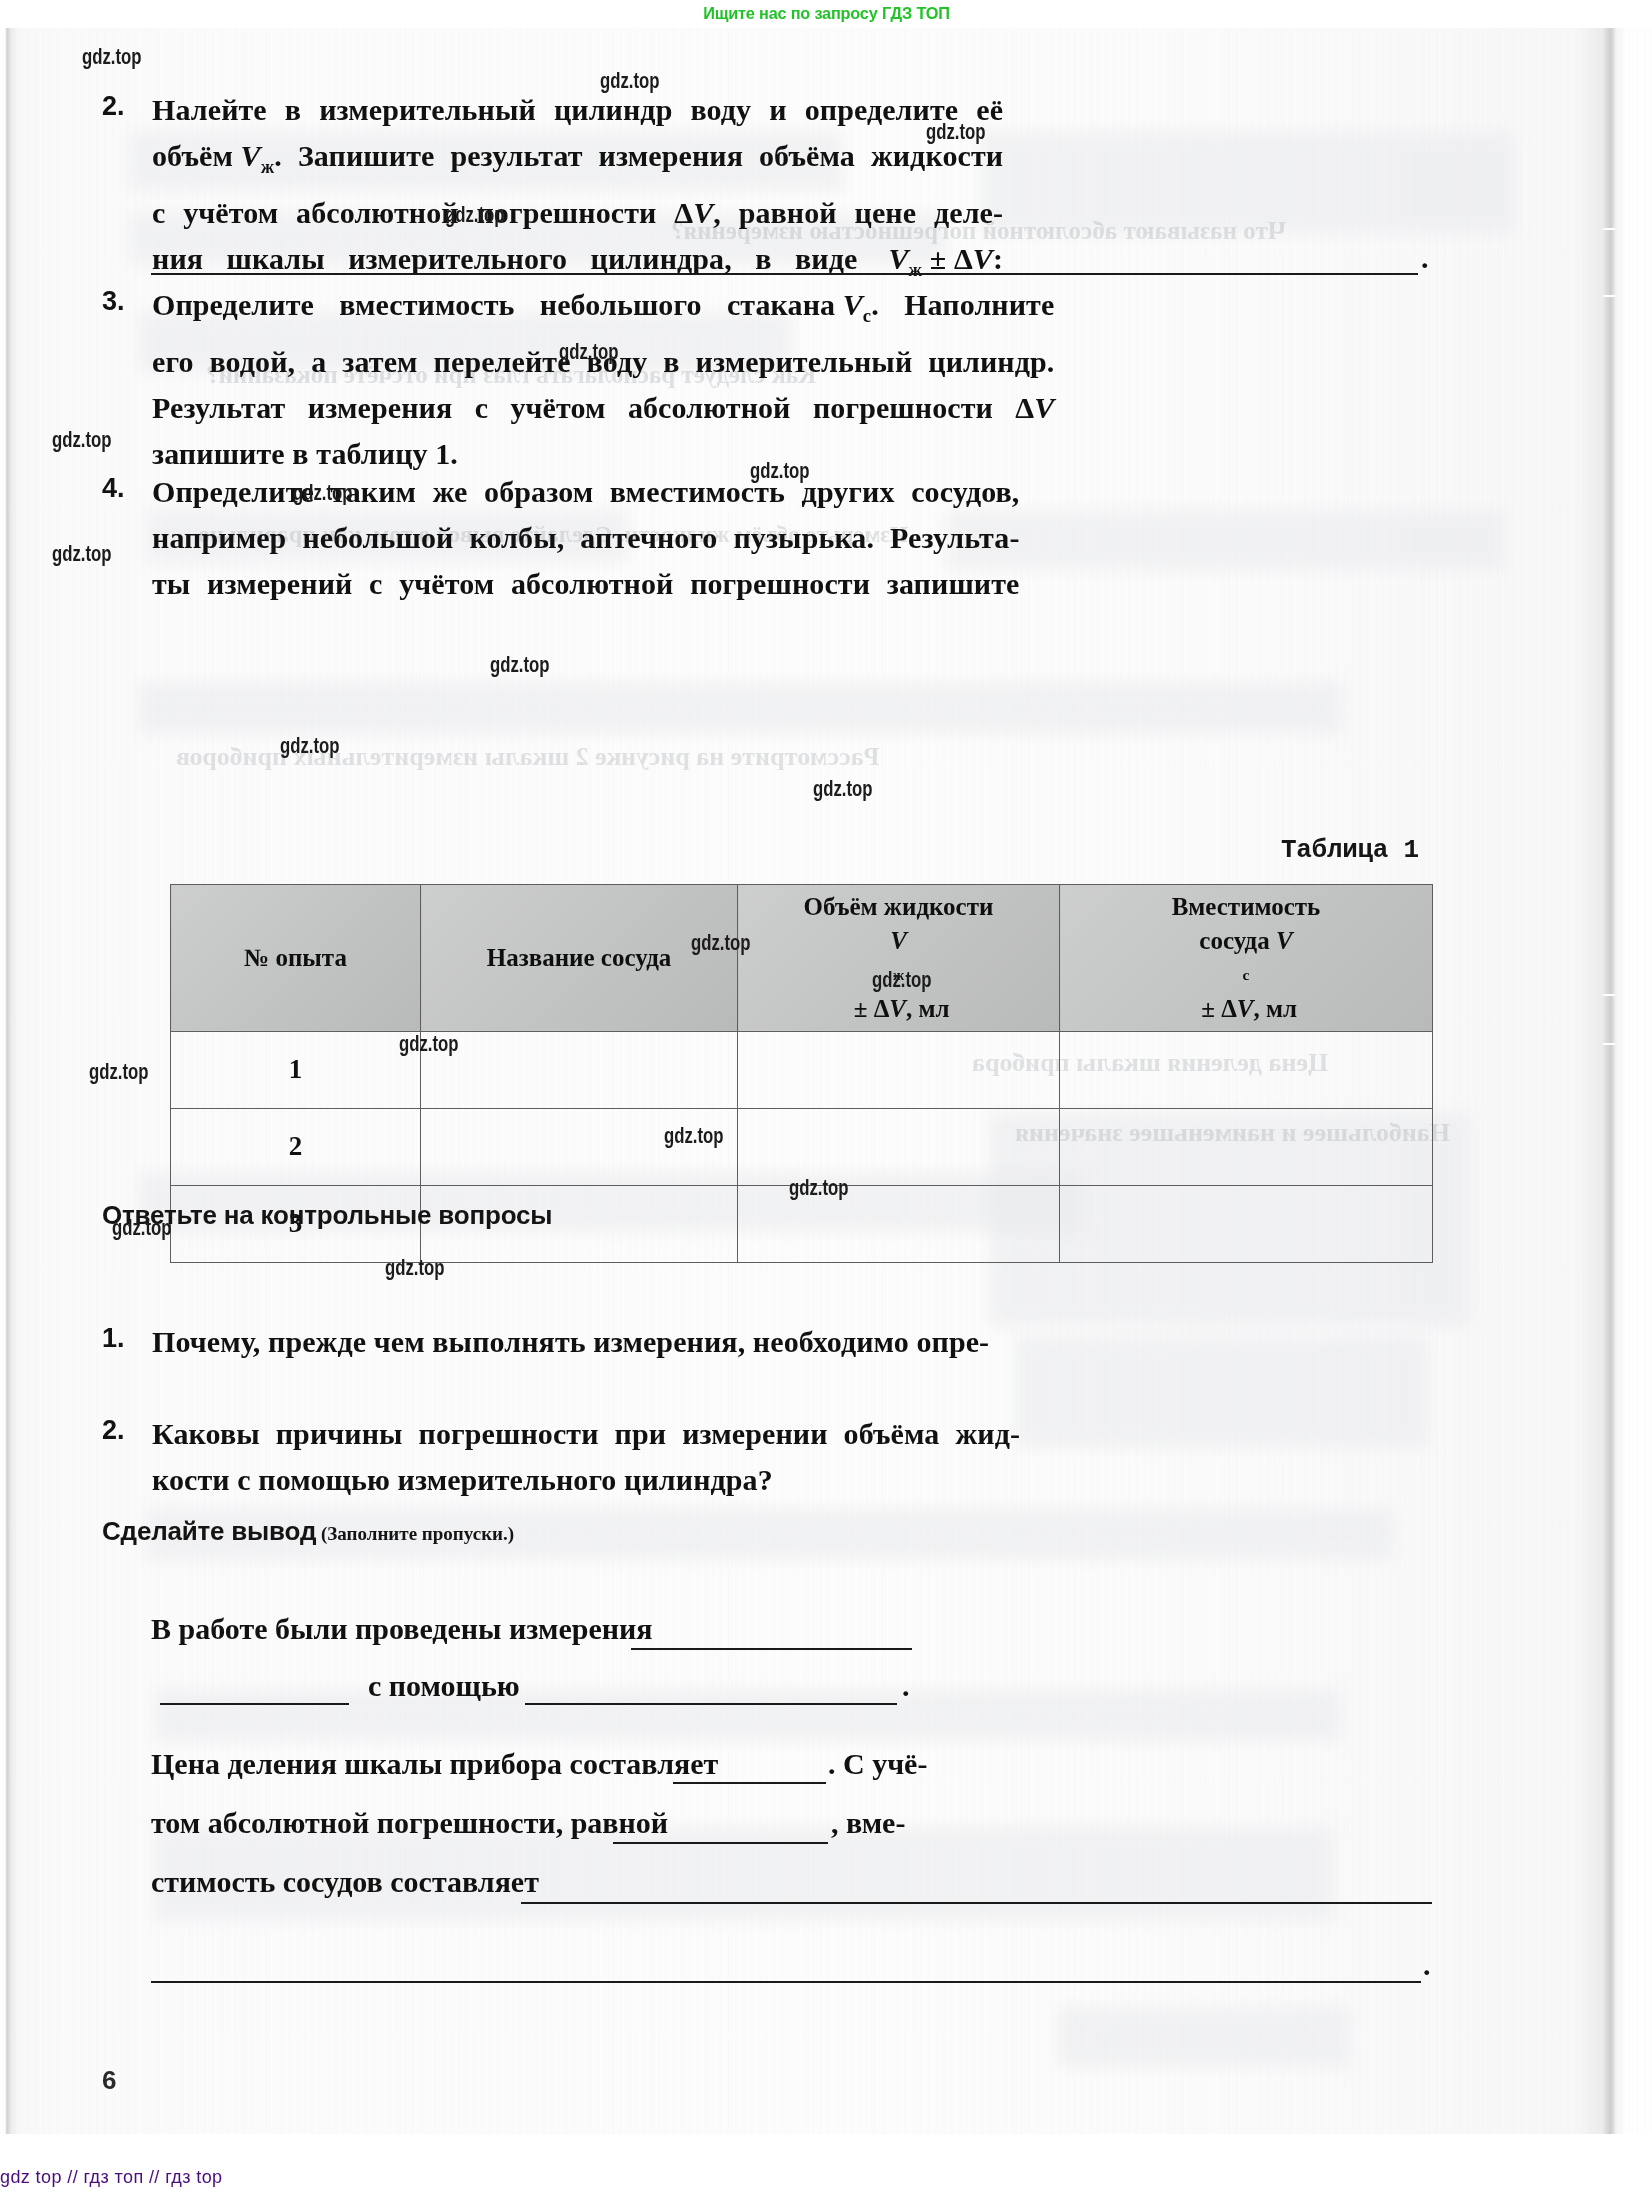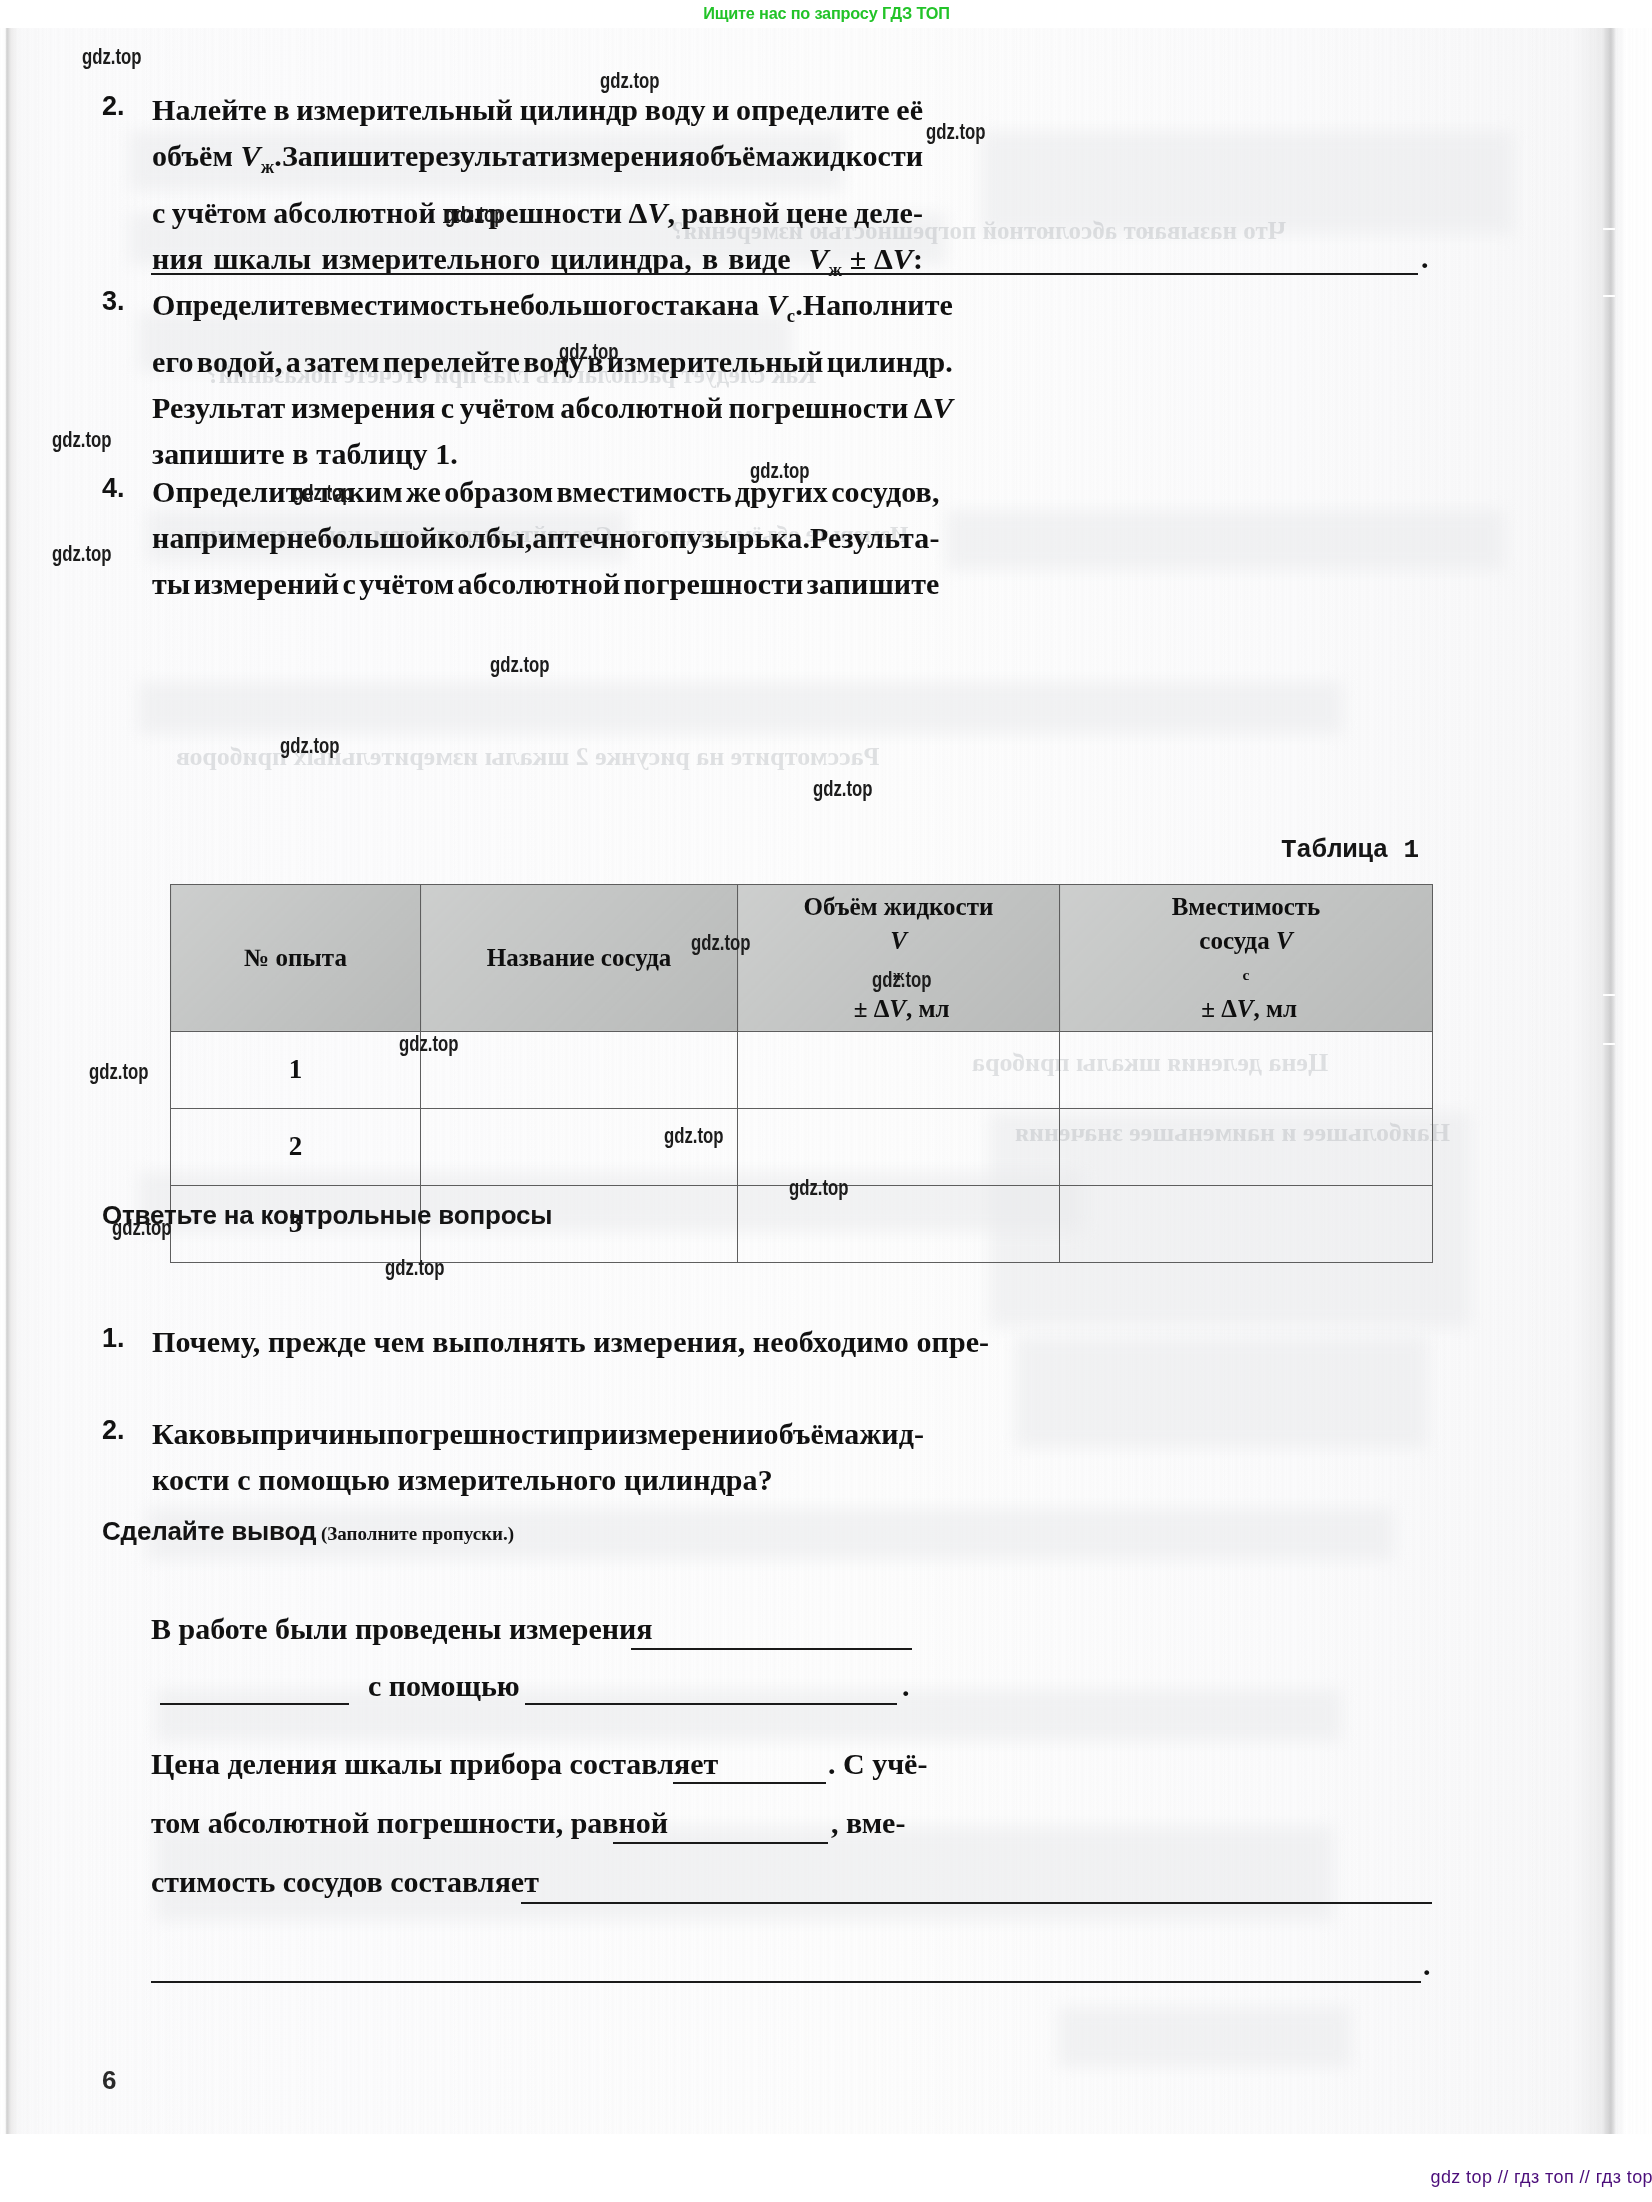--- a/index.html
+++ b/index.html
@@ -70,21 +70,21 @@
     right: 38px;
   }
 
   
   .bottom-footer {
     position: absolute;
     left: 0; bottom: 0;
     width: 1653px;
     height: 69px;
     background: #ffffff;
-    text-align: right;
+    text-align: left;
     z-index: 40;
   }
   .bottom-footer-text {
     font-family: "Liberation Sans", sans-serif;
     font-size: 18px;
     font-weight: 500;
     color: #4b0d7a;
     line-height: 86px;
     letter-spacing: 0.4px;
   }
@@ -118,20 +118,21 @@
     color: #111111;
     line-height: 46px;
     font-weight: 600;
     text-align: justify;
     letter-spacing: 0.1px;
   }
   .task-body .ln { display: block; white-space: nowrap; }
   .task-body .ln.j {
     display: flex;
     justify-content: space-between;
+    gap: 16px;
   }
   var, .vmath {
     font-family: "Liberation Serif", serif;
     font-style: italic;
     font-weight: 600;
   }
   .sub {
     font-size: 0.62em;
     vertical-align: sub;
     font-style: normal;

